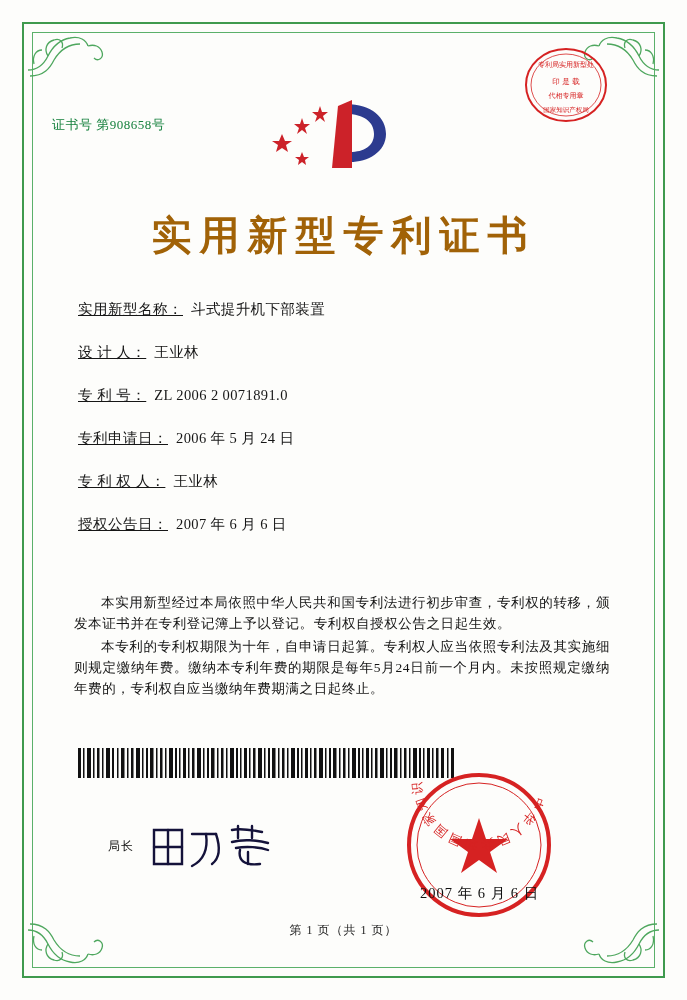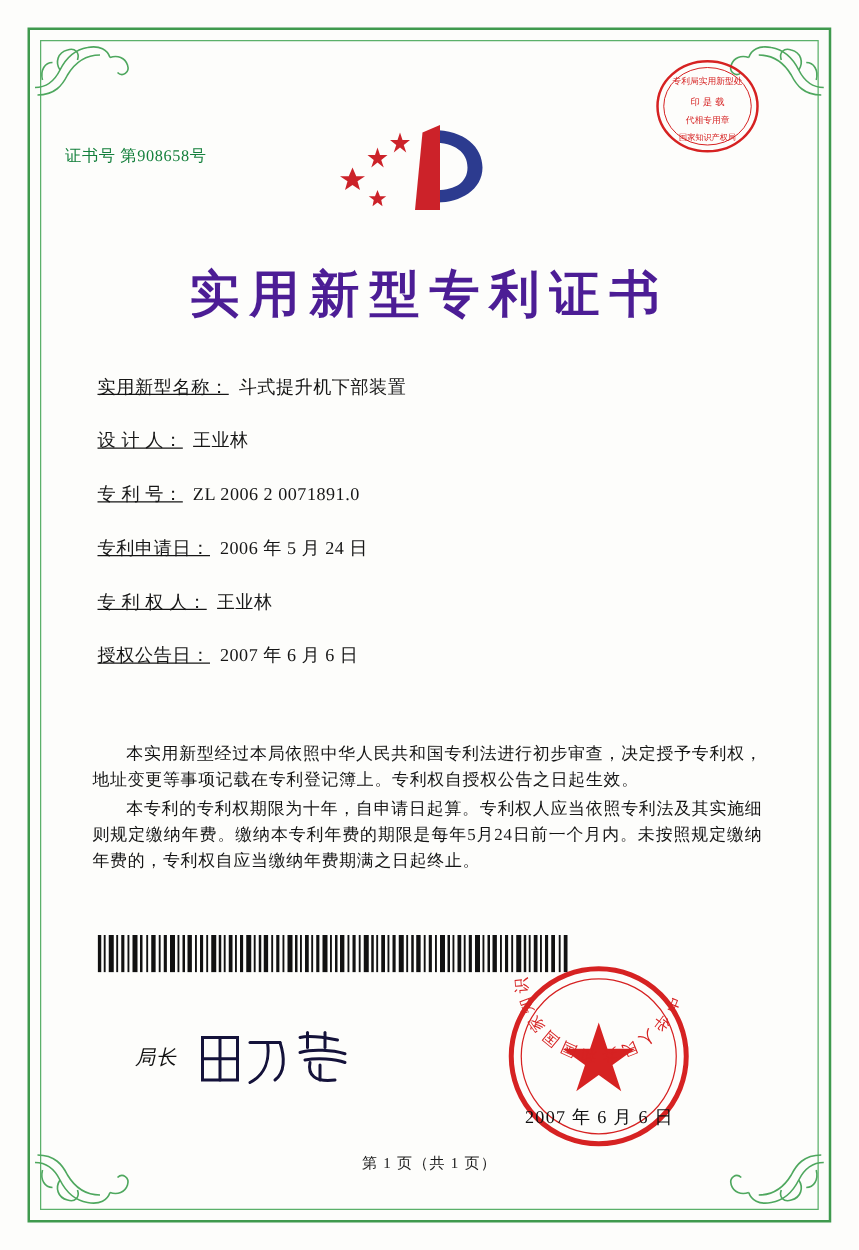--- a/index.html
+++ b/index.html
@@ -89,21 +89,21 @@
 
   
   .main-title {
     position: absolute;
     left: 0; right: 0;
     top: 208px;
     text-align: center;
     font-size: 40px;
     font-weight: bold;
     letter-spacing: 8px;
-    color: #4c1d95;
+    color: #a16207;
     font-family: "DejaVu Serif", "Liberation Serif", serif;
   }
 
   
   .fields {
     position: absolute;
     left: 78px;
     top: 300px;
     width: 520px;
   }
@@ -155,24 +155,23 @@
 
   
   .sig-row {
     position: absolute;
     left: 108px;
     top: 820px;
     display: flex;
     align-items: center;
   }
   .sig-label {
-    font-size: 16px;
+    font-size: 12px;
     letter-spacing: 1px;
     color: #111;
-    font-style: italic;
   }
   .signature {
     margin-left: 14px;
     width: 130px;
     height: 52px;
     color: #14123a;
   }
   .signature svg { display: block; width: 100%; height: 100%; }
 
   
@@ -303,21 +302,21 @@
       <span class="field-label">专 利 权 人：</span>
       <span class="field-value">王业林</span>
     </div>
     <div class="field-row">
       <span class="field-label">授权公告日：</span>
       <span class="field-value">2007 年 6 月 6 日</span>
     </div>
   </div>
 
   <div class="body-text">
-    <p>本实用新型经过本局依照中华人民共和国专利法进行初步审查，决定授予专利权，地址变更等事项记载在专利登记簿上。专利权自授权公告之日起生效。</p>
+    <p>本实用新型经过本局依照中华人民共和国专利法进行初步审查，专利权的转移，颁发本证书并在专利登记簿上予以登记。专利权自授权公告之日起生效。</p>
     <p>本专利的专利权期限为十年，自申请日起算。专利权人应当依照专利法及其实施细则规定缴纳年费。缴纳本专利年费的期限是每年5月24日前一个月内。未按照规定缴纳年费的，专利权自应当缴纳年费期满之日起终止。</p>
   </div>
 
   <div class="barcode">
     <svg viewBox="0 0 380 30" preserveAspectRatio="none">
       <g fill="#111">
         <rect x="0" y="0" width="3" height="30"></rect>
           <rect x="5" y="0" width="1.5" height="30"></rect>
         <rect x="9" y="0" width="4" height="30"></rect>
           <rect x="15" y="0" width="1.5" height="30"></rect>

